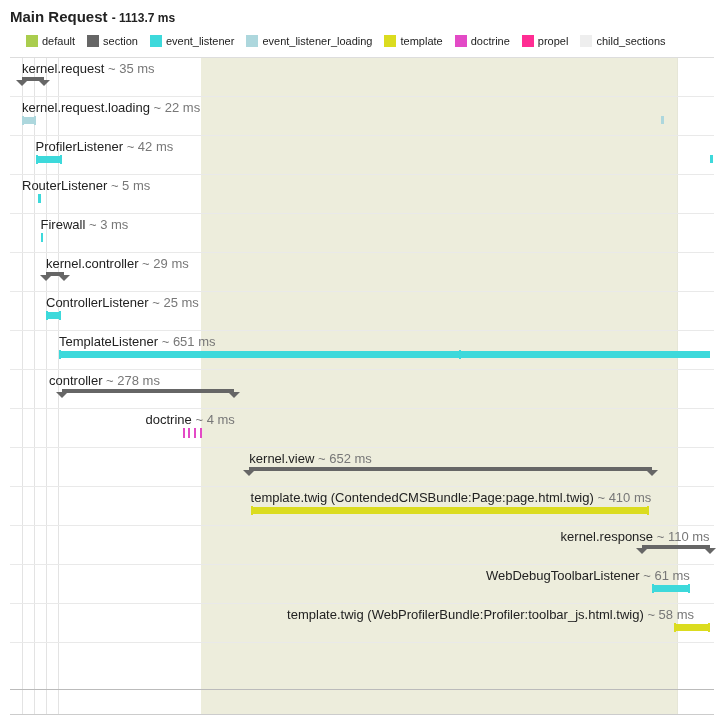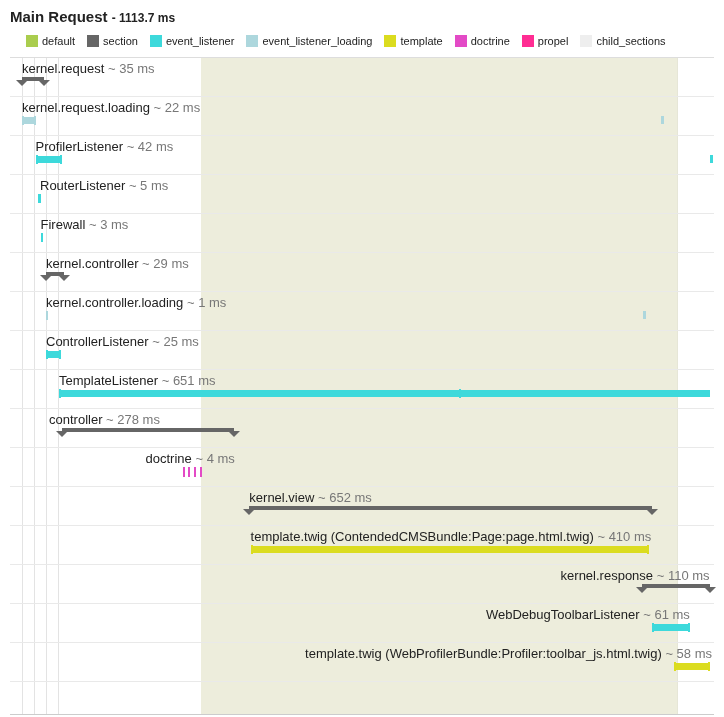--- a/index.html
+++ b/index.html
@@ -60,37 +60,32 @@
         <div class="label" style="left: 12px;">kernel.request.loading <span class="ms">~ 22 ms</span></div>
         <div class="bar c-event-loading notch" style="left: 12px; width: 13.5907px;"></div>
         <div class="bar c-event-loading" style="left: 651.382px; width: 3px; height: 8px; top: 19px;"></div>
       </div>
       <div class="row" style="z-index: 1;">
         <div class="label" style="left: 25.5907px;">ProfilerListener <span class="ms">~ 42 ms</span></div>
         <div class="bar c-event-listener notch" style="left: 25.5907px; width: 25.9459px;"></div>
         <div class="bar c-event-listener" style="left: 700px; width: 3px; height: 8px; top: 19px;"></div>
       </div>
       <div class="row" style="z-index: 1;">
-        <div class="label" style="left: 30px;">RouterListener <span class="ms">~ 5 ms</span></div>
+        <div class="label" style="left: 12px;">RouterListener <span class="ms">~ 5 ms</span></div>
         <div class="bar c-event-listener notch" style="left: 28.0618px; width: 3.0888px;"></div>
       </div>
       <div class="row" style="z-index: 1;">
         <div class="label" style="left: 30.5328px;">Firewall <span class="ms">~ 3 ms</span></div>
         <div class="bar c-event-listener notch" style="left: 30.5328px; width: 2px;"></div>
       </div>
       <div class="row" style="z-index: 1;">
         <div class="label" style="left: 36px;">kernel.controller <span class="ms">~ 29 ms</span></div>
         <div class="bar c-section" style="left: 36px; width: 17.9151px; height: 4px; top: 19px;"></div>
         <div class="tri-down" style="left: 30px; top: 22px; border-top: 6px solid rgb(102, 102, 102);"></div>
         <div class="tri-down" style="left: 47.9151px; top: 22px; border-top: 6px solid rgb(102, 102, 102);"></div>
-      </div>
-      <div class="row" style="z-index: 1;">
-        <div class="label" style="left: 36px;">kernel.controller.loading <span class="ms">~ 1 ms</span></div>
-        <div class="bar c-event-loading notch" style="left: 36px; width: 2px;"></div>
-        <div class="bar c-event-loading" style="left: 632.849px; width: 3px; height: 8px; top: 19px;"></div>
       </div>
       <div class="row" style="z-index: 1;">
         <div class="label" style="left: 36px;">ControllerListener <span class="ms">~ 25 ms</span></div>
         <div class="bar c-event-listener notch" style="left: 36px; width: 15.444px;"></div>
       </div>
       <div class="row" style="z-index: 1;">
         <div class="label" style="left: 49.0656px;">TemplateListener <span class="ms">~ 651 ms</span></div>
         <div class="bar c-event-listener notch" style="left: 49.0656px; width: 402.162px;"></div>
         <div class="bar c-event-listener" style="left: 154.085px; width: 545.915px;"></div>
       </div>
@@ -121,18 +116,18 @@
         <div class="label" style="right: 4.43243px; text-align: right;">kernel.response <span class="ms">~ 110 ms</span></div>
         <div class="bar c-section" style="left: 631.614px; width: 67.9537px; height: 4px; top: 19px;"></div>
         <div class="tri-down" style="left: 625.614px; top: 22px; border-top: 6px solid rgb(102, 102, 102);"></div>
         <div class="tri-down" style="left: 693.568px; top: 22px; border-top: 6px solid rgb(102, 102, 102);"></div>
       </div>
       <div class="row" style="z-index: 1;">
         <div class="label" style="right: 24.2008px; text-align: right;">WebDebugToolbarListener <span class="ms">~ 61 ms</span></div>
         <div class="bar c-event-listener notch" style="left: 642.116px; width: 37.6834px;"></div>
       </div>
       <div class="row" style="z-index: 1;">
-        <div class="label" style="right: 2px; text-align: center;">template.twig (WebProfilerBundle:Profiler:toolbar_js.html.twig) <span class="ms">~ 58 ms</span></div>
+        <div class="label" style="right: 20px; text-align: center;">template.twig (WebProfilerBundle:Profiler:toolbar_js.html.twig) <span class="ms">~ 58 ms</span></div>
         <div class="bar c-template notch" style="left: 663.737px; width: 35.8301px;"></div>
       </div>
       <div class="row" style="height: 46px; border-bottom: 1px solid rgb(187, 187, 187);"></div>
     </div>
 </div>
 
 </body></html>

